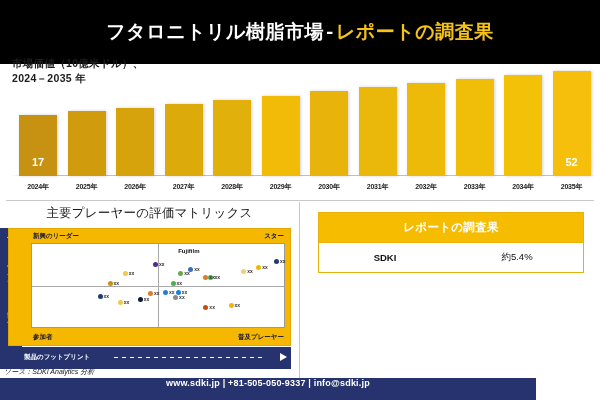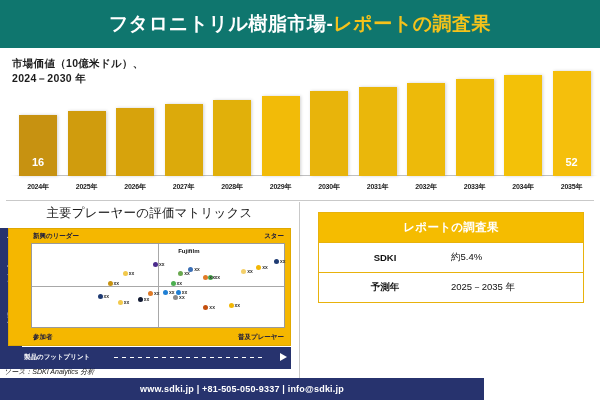--- a/index.html
+++ b/index.html
@@ -6,23 +6,23 @@
   html, body {
     width: 600px; height: 400px;
     font-family: "Liberation Sans", "DejaVu Sans", sans-serif;
     background: #ffffff;
     overflow: hidden;
   }
   #page { position: relative; width: 600px; height: 400px; background: #fff; }
 
   
   .header {
-    position: absolute; left: 0; top: 0; width: 600px; height: 48px;
-    background: #0f766e;
-    display: flex; align-items: center; justify-content: center;
+    position: absolute; left: 0; top: 0; width: 600px; height: 64px;
+    background: #000000;
+    display: flex; align-items: center; justify-content: center; font-family: Liberation Mono, monospace;
   }
   .header-title {
     font-size: 19px; font-weight: bold; letter-spacing: .5px;
     white-space: nowrap;
   }
   .header-title .w { color: #ffffff; }
   .header-title .g { color: #f5c21a; }
 
   
   .chart-wrap { position: absolute; left: 4px; top: 48px; width: 600px; height: 152px; }
@@ -127,50 +127,50 @@
     border: 1px solid #e8b20c; border-collapse: collapse;
   }
   .ins-head {
     background: #f5bc00; color: #ffffff; font-size: 11.5px; font-weight: bold;
     text-align: center; padding: 7px 0; letter-spacing: .3px;
   }
   .ins-row td {
     border-top: 1px solid #e8b20c; padding: 8px 0; font-size: 9.5px; color: #101010;
   }
   .ins-k { width: 50%; text-align: center; font-weight: bold; }
-  .ins-v { width: 50%; }
+  .ins-v { width: 50%; text-align: center; }
 
   
   .footer {
-    position: absolute; left: 0; bottom: 0; width: 484px; height: 22px;
-    background: #27336e; display: flex; align-items: center; justify-content: center;
+    position: absolute; left: 0; bottom: 0; width: 536px; height: 22px;
+    background: #27336e; display: flex; justify-content: center;
     color: #ffffff; font-size: 9px; font-weight: bold; letter-spacing: .2px;
   }
 </style>
 </head>
 <body>
 
 <div id="page">
 
   <div class="header">
     <div class="header-title">
       <span class="w">フタロニトリル樹脂市場-</span><span class="g">レポートの調査果</span>
     </div>
   </div>
 
   <div class="chart-wrap">
     <div class="chart-subtitle">
       <div>市場価値（10億米ドル）、</div>
-      <div>2024－2030 年</div>
+      <div>2024－2035 年</div>
     </div>
     <div class="plot" id="plot">
       <div class="baseline"></div>
     <div class="bar-slot" style="left: 12px;">
           <div class="bar" style="height: 61px; background: rgb(199, 146, 17);">
-            <span class="bar-value">16</span>
+            <span class="bar-value">17</span>
           </div>
         </div>
         <div class="xlabel" style="left: 12px;">2024年</div>
         <div class="bar-slot" style="left: 60.5px;">
           <div class="bar" style="height: 65px; background: rgb(208, 156, 13);"></div>
         </div>
         <div class="xlabel" style="left: 60.5px;">2025年</div>
         <div class="bar-slot" style="left: 109px;">
           <div class="bar" style="height: 68px; background: rgb(215, 163, 12);"></div>
         </div>
@@ -295,24 +295,20 @@
         <thead>
           <tr>
               <th class="ins-head" colspan="2">レポートの調査果</th>
             </tr>
         </thead>
         <tbody id="ins-body">
             <tr class="ins-row">
               <td class="ins-k">SDKI</td>
               <td class="ins-v">約5.4%</td>
             </tr>
-            <tr class="ins-row">
-              <td class="ins-k">予測年</td>
-              <td class="ins-v">2025－2035 年</td>
-            </tr>
           </tbody>
       </table>
     </div>
   </div>
 
   <div class="footer">
     <span>www.sdki.jp | +81-505-050-9337 | info@sdki.jp</span>
   </div>
 </div>
 

